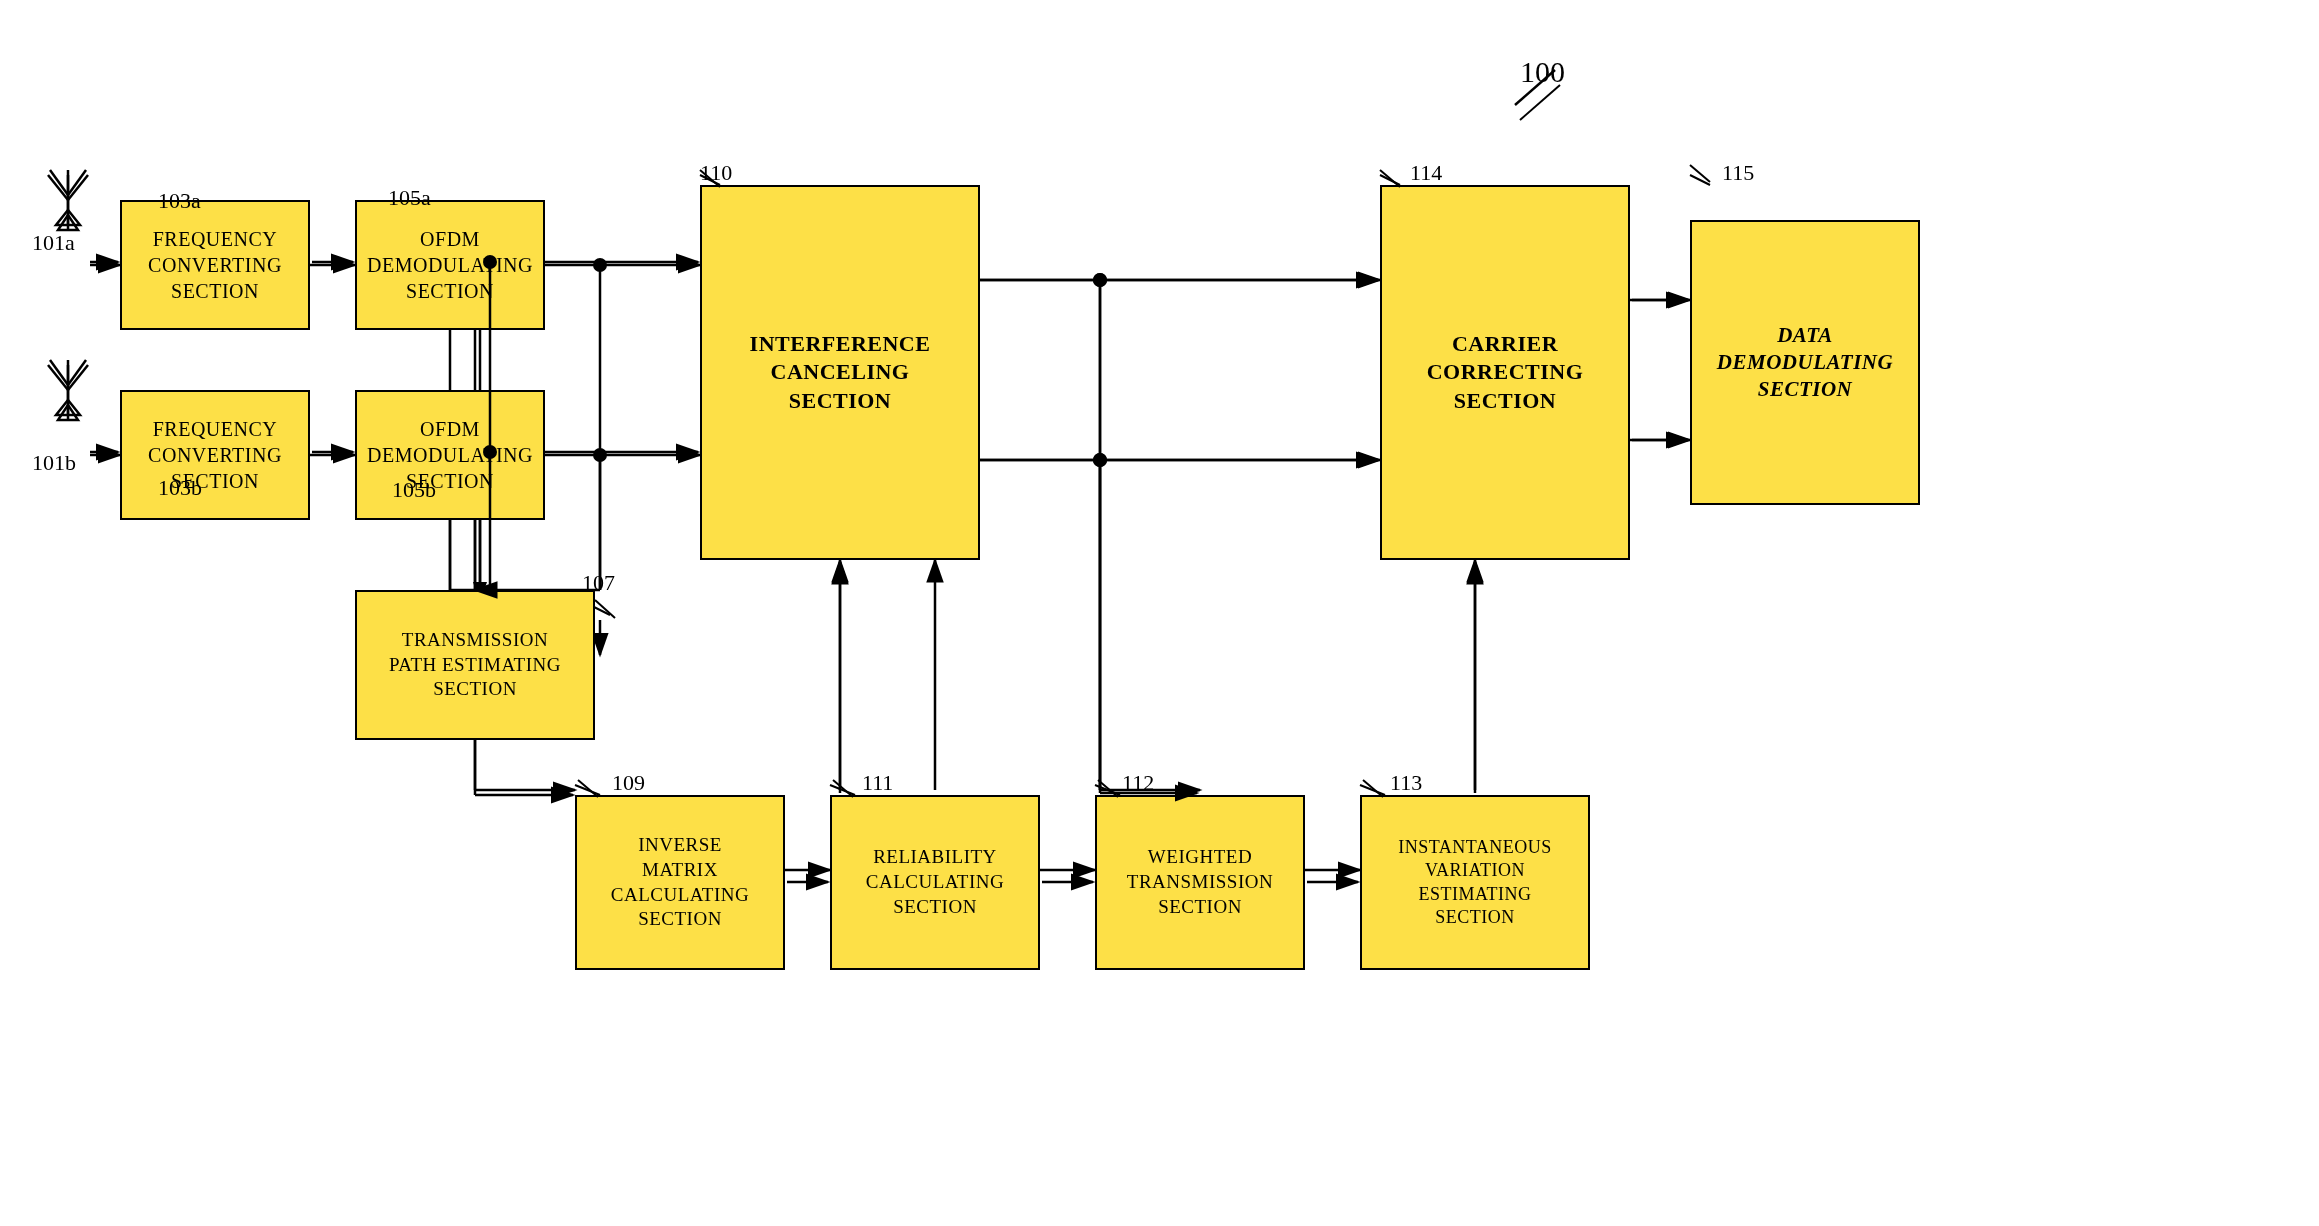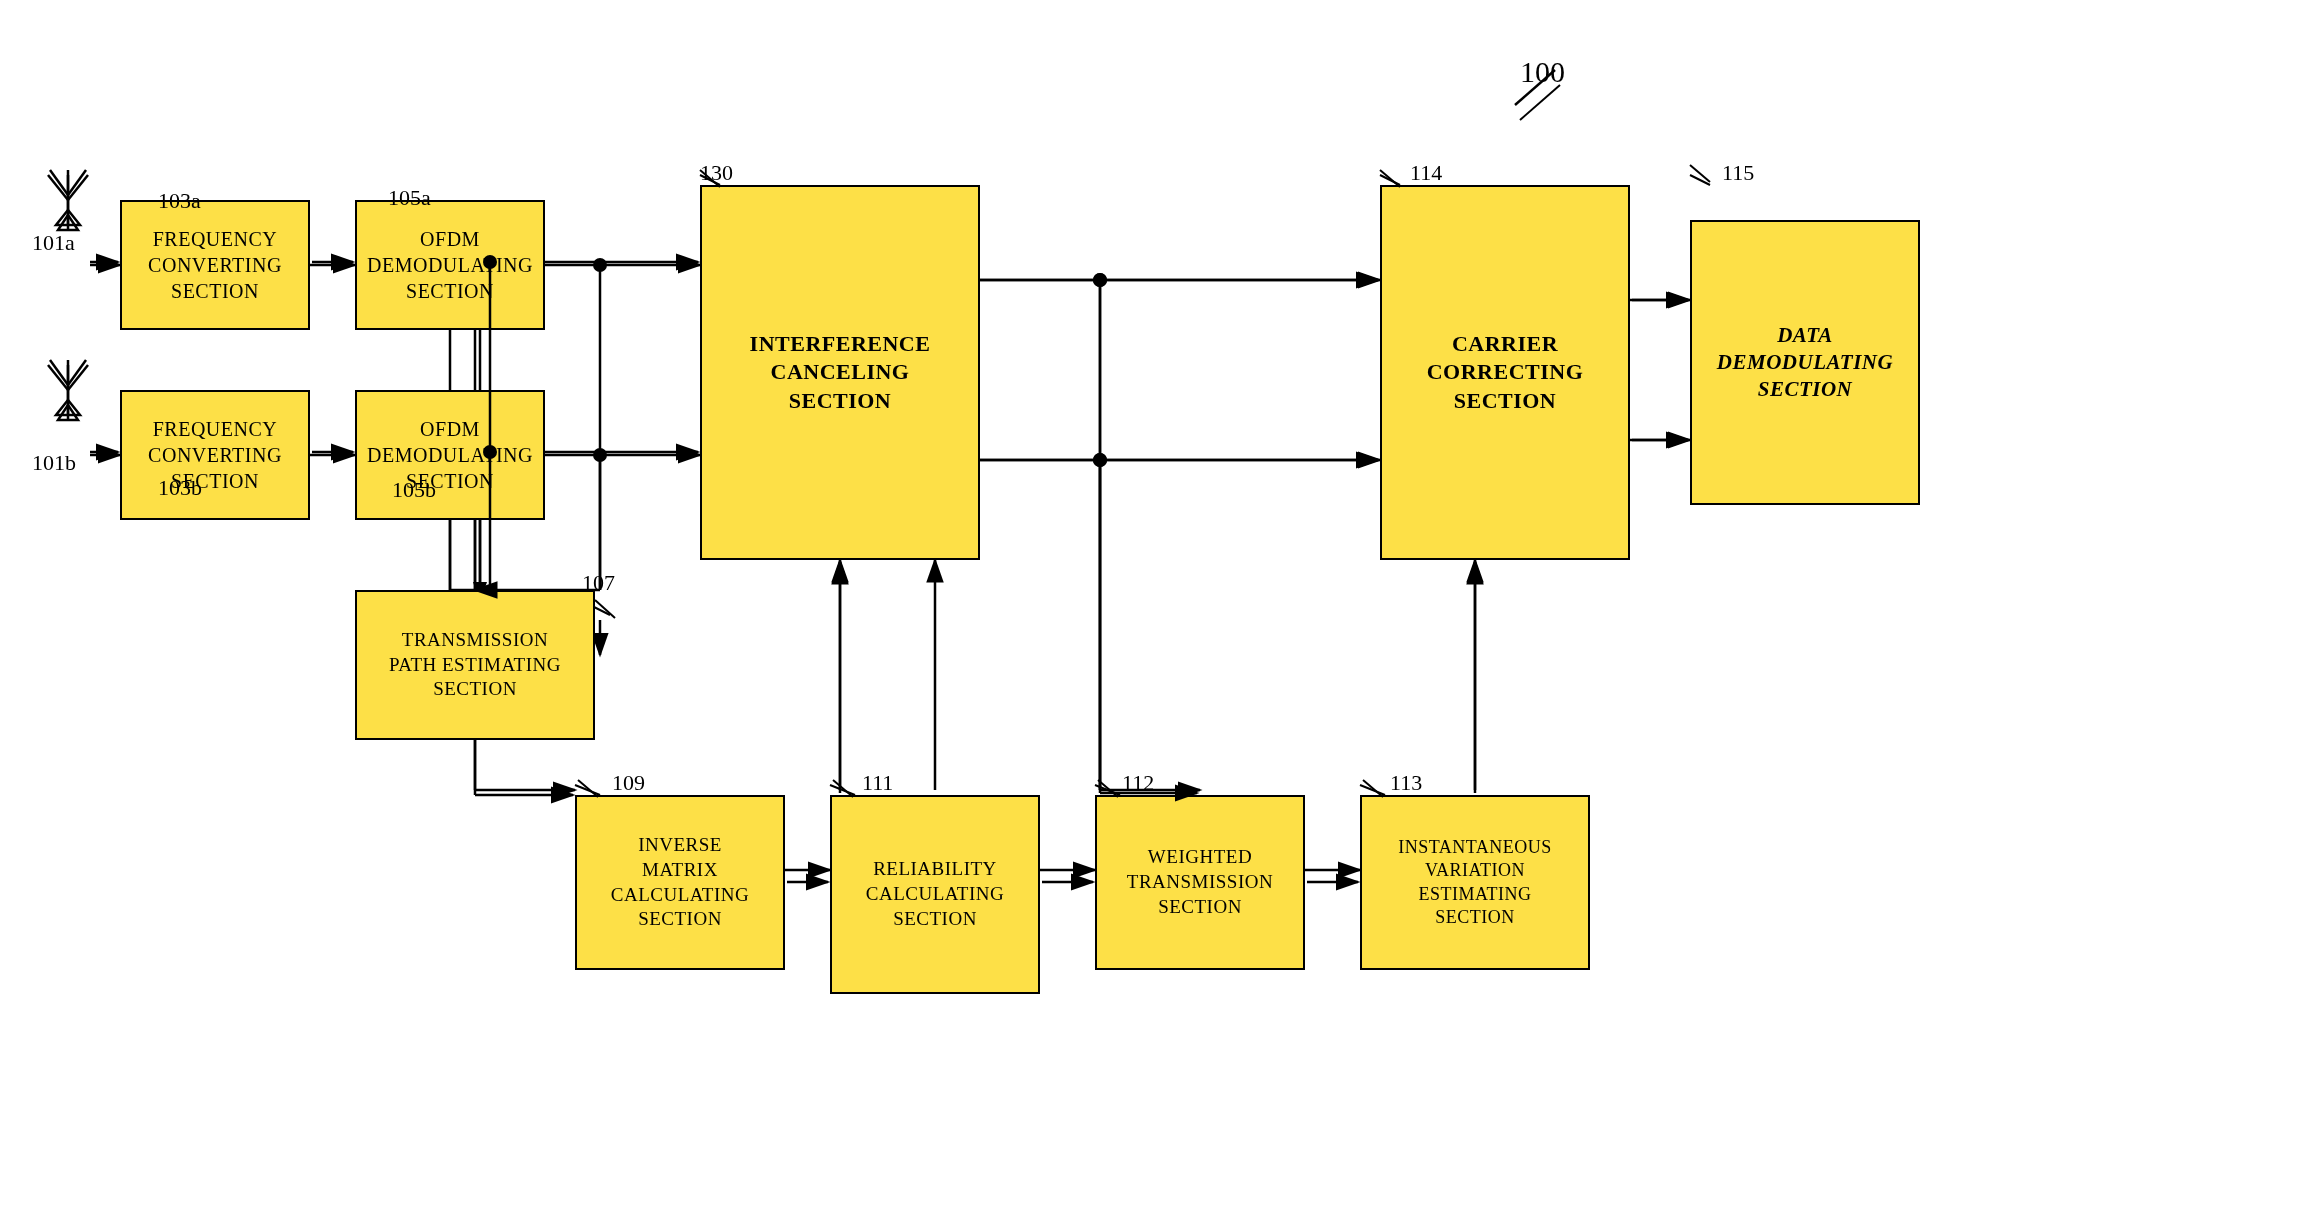--- a/index.html
+++ b/index.html
@@ -185,21 +185,21 @@
 SECTION</span>
   </div>
 
   <div class="block" style="left:575px; top:795px; width:210px; height:175px;">
     <span style="white-space:pre-line; font-size:19px;">INVERSE
 MATRIX
 CALCULATING
 SECTION</span>
   </div>
 
-  <div class="block" style="left:830px; top:795px; width:210px; height:199px;">
+  <div class="block" style="left:830px; top:795px; width:210px; height:175px;">
     <span style="white-space:pre-line; font-size:19px;">RELIABILITY
 CALCULATING
 SECTION</span>
   </div>
 
   <div class="block" style="left:1095px; top:795px; width:210px; height:175px;">
     <span style="white-space:pre-line; font-size:19px;">WEIGHTED
 TRANSMISSION
 SECTION</span>
   </div>
@@ -225,21 +225,21 @@
 
   <div class="label" style="left:1520px; top:55px; font-size:30px;">100</div>
   <div class="label" style="left:32px; top:230px;">101a</div>
   <div class="label" style="left:32px; top:450px;">101b</div>
   <div class="label" style="left:158px; top:188px;">103a</div>
   <div class="label" style="left:158px; top:475px;">103b</div>
   <div class="label" style="left:388px; top:185px;">105a</div>
   <div class="label" style="left:392px; top:477px;">105b</div>
   <div class="label" style="left:582px; top:570px;">107</div>
   <div class="label" style="left:612px; top:770px;">109</div>
-  <div class="label" style="left:700px; top:160px;">130</div>
+  <div class="label" style="left:700px; top:160px;">110</div>
   <div class="label" style="left:862px; top:770px;">111</div>
   <div class="label" style="left:1122px; top:770px;">112</div>
   <div class="label" style="left:1390px; top:770px;">113</div>
   <div class="label" style="left:1410px; top:160px;">114</div>
   <div class="label" style="left:1722px; top:160px;">115</div>
 
   <svg style="position:absolute;top:0;left:0;width:2319px;height:1226px;pointer-events:none;">
 
     <line x1="1555" y1="70" x2="1515" y2="105" stroke="#000" stroke-width="2.5"></line>
 

